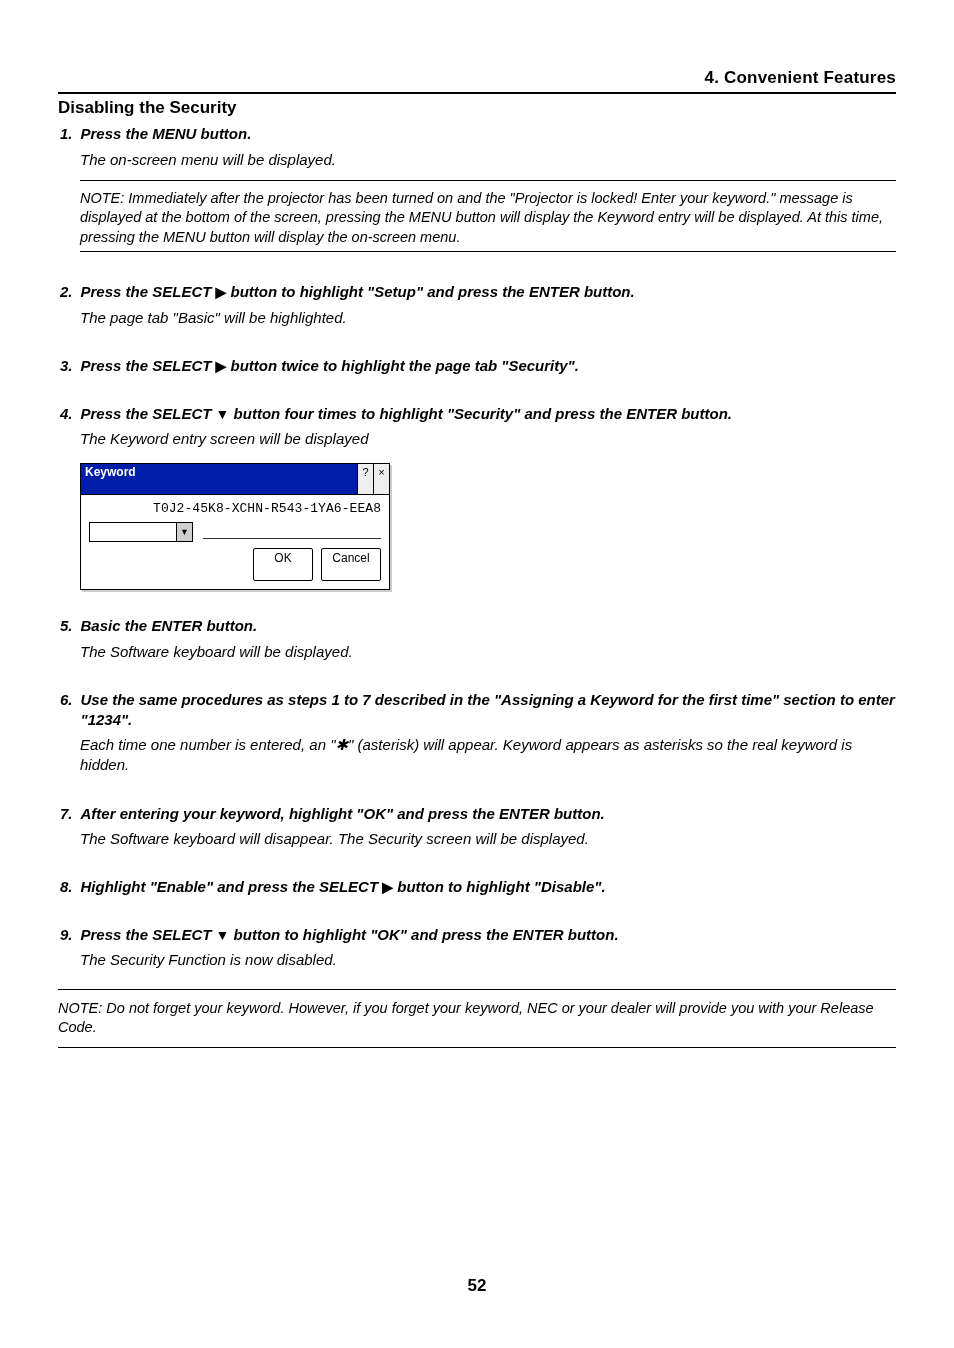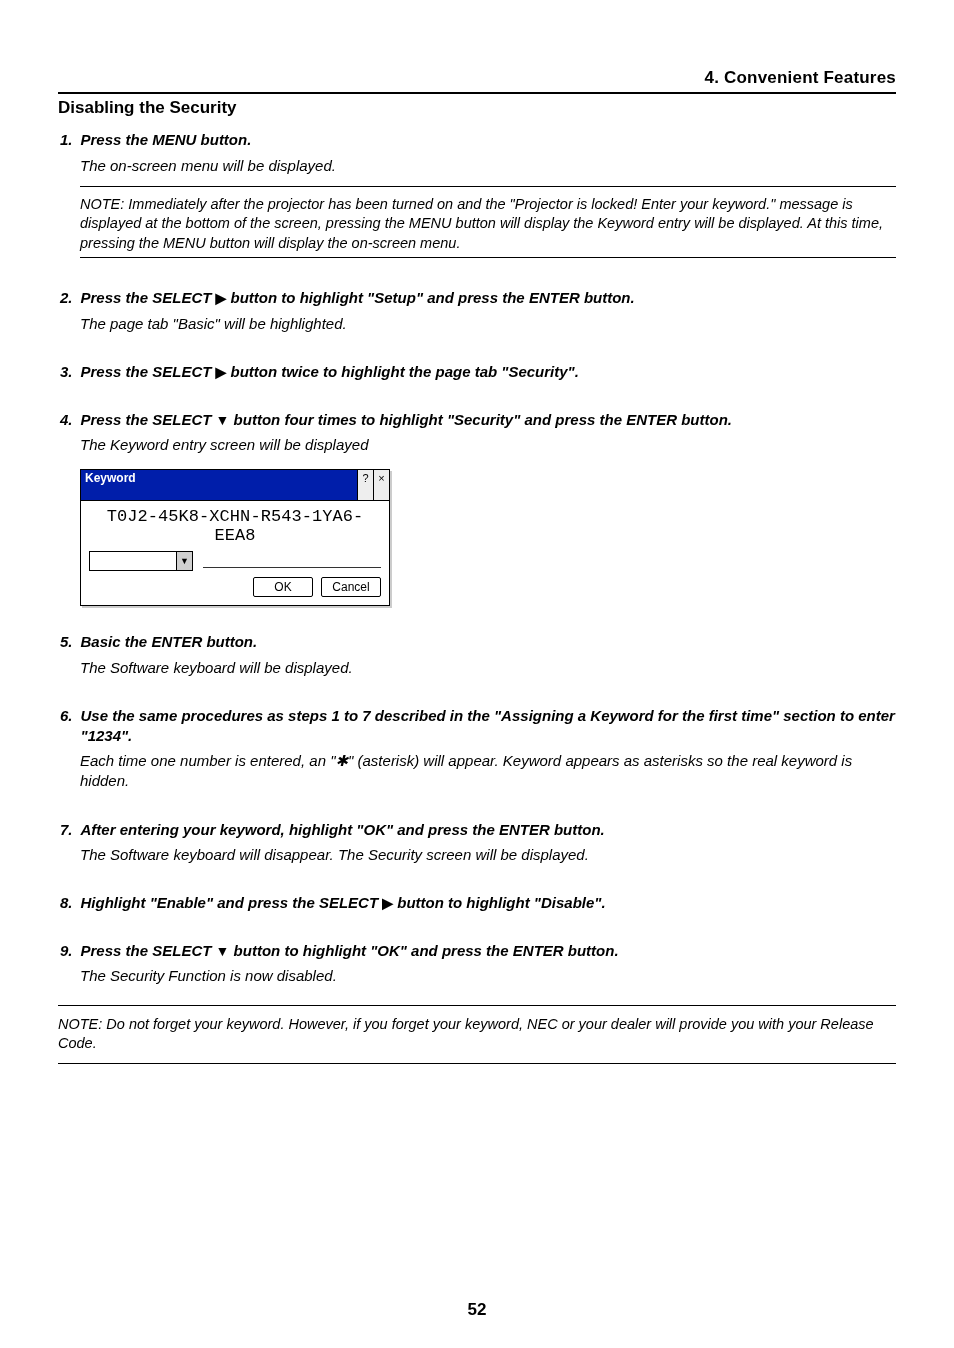--- a/index.html
+++ b/index.html
@@ -16,21 +16,21 @@
     padding-bottom: 4px;
     margin-bottom: 4px;
     text-align: right;
     font-weight: 800;
     font-size: 17px;
     letter-spacing: 0.2px;
   }
   .title {
     font-weight: 800;
     font-size: 17px;
-    margin-bottom: 12px;
+    margin-bottom: 6px;
   }
   .step {
     display: flex;
     gap: 8px;
     font-weight: 700;
     font-style: italic;
     font-size: 15px;
     line-height: 1.3;
     margin-top: 6px;
     padding-left: 2px;
@@ -84,23 +84,23 @@
     background: #eee;
     font-size: 11px;
     line-height: 16px;
     text-align: center;
   }
   .dlg .body {
     padding: 4px 8px 8px 8px;
   }
   .dlg .code {
     font-family: "Courier New", monospace;
-    font-size: 17px;
+    font-size: 13px;
     letter-spacing: 0.06px;
-    text-align: center;
+    text-align: right;
     padding: 2px 0 6px 0;
   }
   .dlg .row1 {
     display: flex;
     gap: 10px;
     align-items: center;
   }
   .dlg .select {
     width: 104px;
     height: 20px;
@@ -126,21 +126,21 @@
     margin-bottom: 0;
   }
   .dlg .btns {
     display: flex;
     justify-content: flex-end;
     gap: 8px;
     margin-top: 6px;
   }
   .dlg .btn {
     min-width: 60px;
-    height: 20px;
+    height: 33px;
     border: 1px solid #000;
     background: #fff;
     font-size: 12px;
     text-align: center;
     line-height: 18px;
     padding: 0 8px;
     border-radius: 2px;
   }
 
   .footnote {
@@ -148,21 +148,21 @@
     font-size: 14.5px;
     line-height: 1.35;
     border-top: 1px solid #000;
     border-bottom: 1px solid #000;
     padding: 9px 0;
     margin-top: 18px;
   }
 
   .pagenum {
     position: absolute;
-    bottom: 28px;
+    bottom: 52px;
     left: 0;
     width: 100%;
     text-align: center;
     font-weight: 700;
     font-size: 17px;
   }
 </style>
 </head>
 <body>
 

